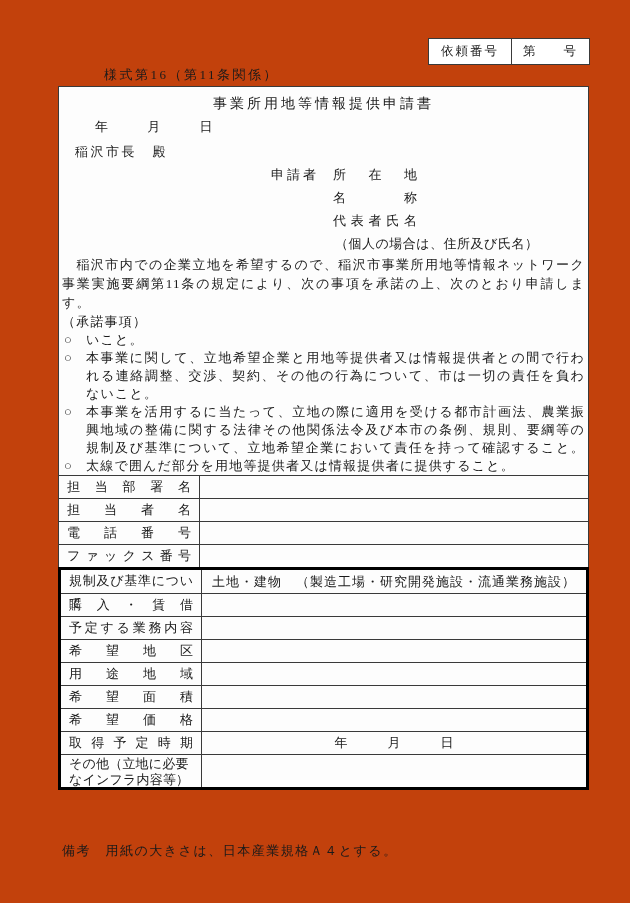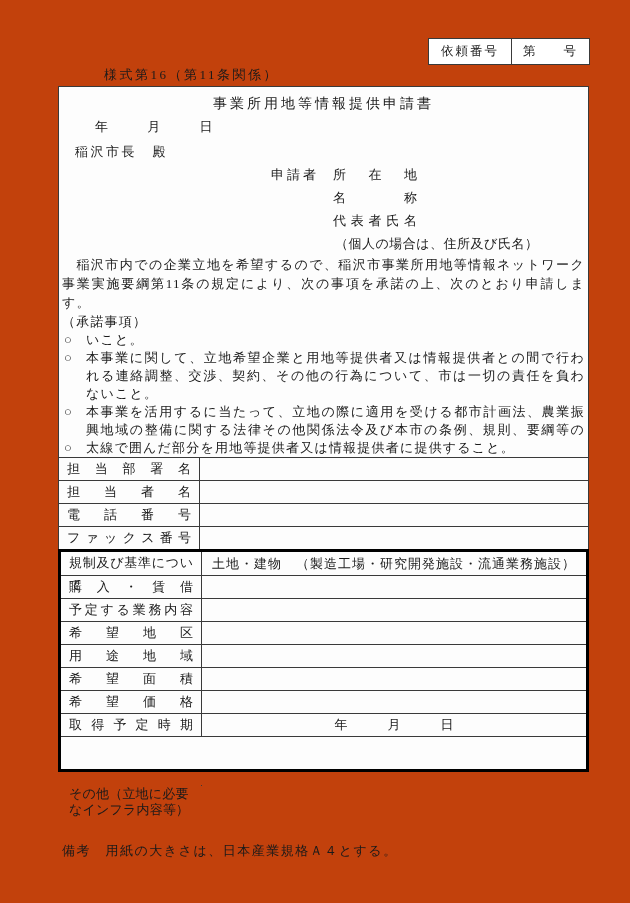--- a/index.html
+++ b/index.html
@@ -40,21 +40,21 @@
   .citem{position:relative;padding-left:27px;}
   .cmark{position:absolute;left:5px;top:0;line-height:18px;}
   .cline{line-height:18px;letter-spacing:1.2px;}
   .j{text-align:justify;text-align-last:justify;}
 
   
   .trow{display:flex;border-top:1px solid #3a3a3a;height:23px;box-sizing:border-box;}
   .trow.tall{height:33px;}
   .tlabel{width:141px;box-sizing:border-box;border-right:1px solid #3a3a3a;
     padding:0 8px;line-height:22px;text-align:justify;text-align-last:justify;}
-  .tlabel.multi{text-align:left;text-align-last:auto;padding-top:1px;margin-top:48px;}
+  .tlabel.multi{text-align:left;text-align-last:auto;padding-top:1px;}
   .lbl-line{line-height:15.5px;letter-spacing:0.2px;white-space:nowrap;}
   .tvalue{flex:1;display:flex;align-items:center;}
   .tvalue.center{justify-content:center;letter-spacing:1px;}
   .tvalue.dateval{justify-content:center;gap:40px;}
   .bold-table{border:3px solid #000;margin:0 -1px;}
   .bold-table .trow:first-child{border-top:none;}
 
   .remarks{position:absolute;left:62px;top:842px;letter-spacing:1.5px;}
 </style>
 </head>
@@ -111,20 +111,21 @@
         <div class="citem">
           <span class="cmark">○</span>
           <div class="cline j">本事業に関して、立地希望企業と用地等提供者又は情報提供者との間で行わ</div>
           <div class="cline j">れる連絡調整、交渉、契約、その他の行為について、市は一切の責任を負わ</div>
           <div class="cline">ないこと。</div>
         </div>
         <div class="citem">
           <span class="cmark">○</span>
           <div class="cline j">本事業を活用するに当たって、立地の際に適用を受ける都市計画法、農業振</div>
           <div class="cline j">興地域の整備に関する法律その他関係法令及び本市の条例、規則、要綱等の</div>
+          <div class="cline j">規制及び基準について、立地希望企業において責任を持って確認すること。</div>
         </div>
         <div class="citem">
           <span class="cmark">○</span>
           <div class="cline">太線で囲んだ部分を用地等提供者又は情報提供者に提供すること。</div>
         </div>
       </div>
 
     <div class="plain-table">
         <div class="trow">
           <div class="tlabel">担当部署名</div>

